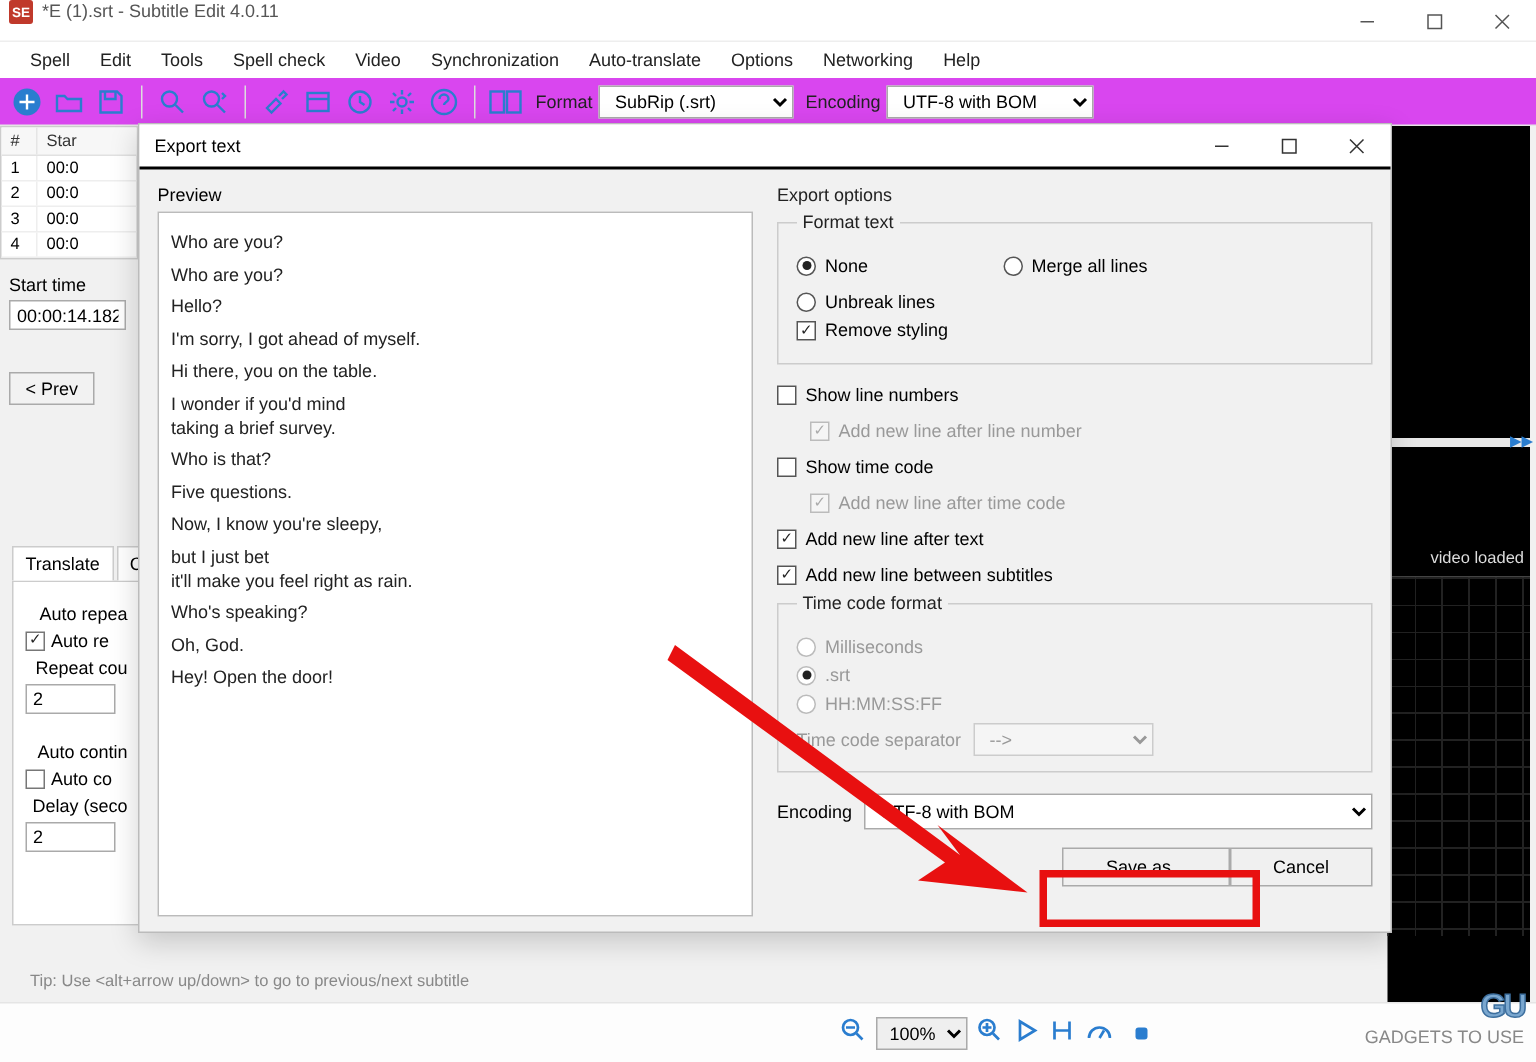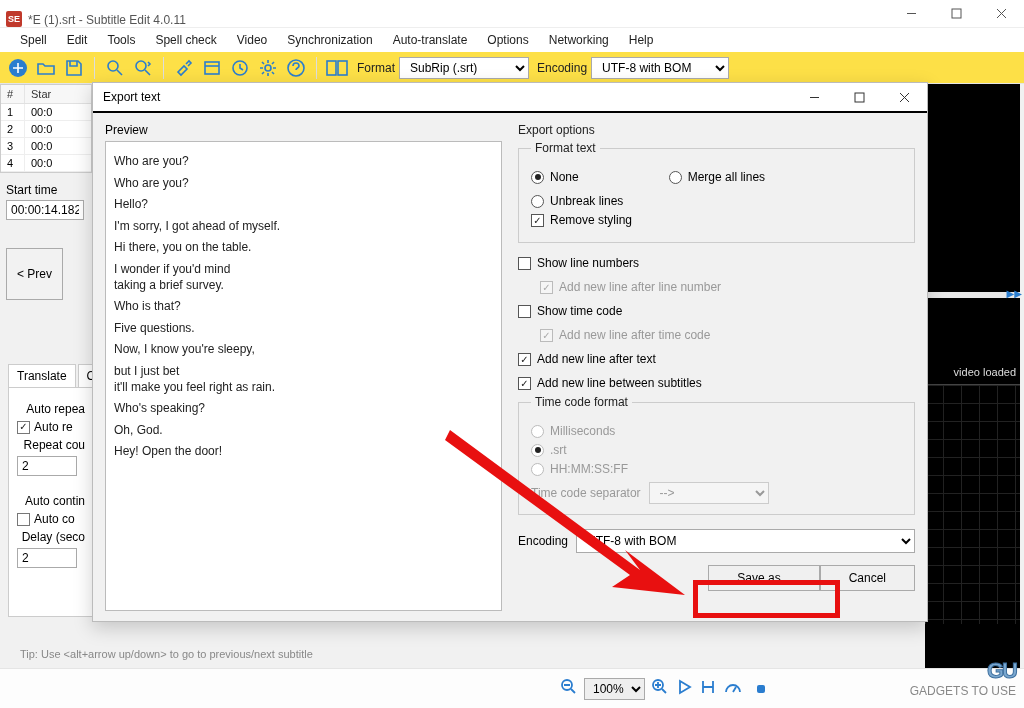--- a/index.html
+++ b/index.html
@@ -1,28 +1,28 @@
 <!DOCTYPE html>
 <html><head>
 <meta charset="utf-8">
 <style>
 * { box-sizing: border-box; margin: 0; padding: 0; font-family: "Segoe UI", Tahoma, sans-serif; font-size: 12px; }
 body { background: #fff; width: 1024px; height: 708px; overflow: hidden; position: relative; }
 
-.titlebar { height: 28px; background: #fff; display: flex; align-items: flex-end; padding-left: 6px; border-bottom: 1px solid #eee; }
+.titlebar { height: 28px; background: #fff; display: flex; align-items: flex-start; padding-left: 6px; border-bottom: 1px solid #eee; }
 .titlebar .app-icon { width: 16px; height: 16px; background: #c0392b; color: #fff; font-size: 9px; display: flex; align-items: center; justify-content: center; margin-right: 6px; font-weight: bold; border-radius: 2px; }
 .titlebar .title { color: #555; }
 .titlebar .winbtns { margin-left: auto; display: flex; }
 .titlebar .winbtn { width: 45px; height: 28px; display: flex; align-items: center; justify-content: center; color: #555; }
 .titlebar .winbtn svg { stroke: #555; }
 
 .menubar { height: 24px; display: flex; align-items: center; padding-left: 10px; gap: 0; background: #fff; }
 .menubar .mitem { padding: 4px 10px; color: #222; }
 
-.toolbar { height: 32px; display: flex; align-items: center; padding-left: 6px; gap: 4px; background: #fde047; border-bottom: 1px solid #e5e5e5; }
+.toolbar { height: 32px; display: flex; align-items: center; padding-left: 6px; gap: 4px; background: #d946ef; border-bottom: 1px solid #e5e5e5; }
 .toolbar .ticon { width: 24px; height: 24px; display: flex; align-items: center; justify-content: center; }
 .toolbar .ticon svg { stroke: #2a7dcf; fill: none; stroke-width: 1.6; }
 .toolbar .addicon svg circle { fill: #2a7dcf; stroke: none; }
 .toolbar .addicon svg path { stroke: #fff; }
 .toolbar .sep { width: 1px; height: 22px; background: #ddd; margin: 0 4px; }
 .toolbar label { color: #222; margin-left: 4px; }
 .toolbar select { height: 22px; border: 1px solid #aaa; background: #fff; padding: 0 20px 0 6px; min-width: 130px; }
 
 .mainarea { position: relative; height: calc(100% - 28px - 24px - 32px - 40px); background: #f1f1f1; }
 
@@ -32,21 +32,21 @@
 .grid .gh div { padding: 3px 6px; font-size: 11px; color: #333; }
 .grid .gh .c1 { width: 24px; border-right: 1px solid #e5e5e5; }
 .grid .gr { display: flex; border-bottom: 1px solid #eee; }
 .grid .gr div { padding: 2px 6px; font-size: 11px; }
 .grid .gr .c1 { width: 24px; border-right: 1px solid #eee; }
 
 .start-time-box { padding: 10px 6px 0; }
 .start-time-box label { display: block; margin-bottom: 3px; }
 .start-time-box input { width: 78px; border: 1px solid #aaa; padding: 2px 4px; background: #fff; }
 
-.prevbtn { margin: 28px 6px 0; padding: 18px 10px; border: 1px solid #aaa; background: #f2f2f2; }
+.prevbtn { margin: 28px 6px 0; padding: 3px 10px; border: 1px solid #aaa; background: #f2f2f2; }
 
 .tabs-area { position: absolute; left: 8px; top: 280px; width: 86px; }
 .tab-strip { display: flex; gap: 2px; }
 .tab { padding: 4px 8px; background: #fff; border: 1px solid #ccc; border-bottom: none; }
 .tabbody { background: #fff; border: 1px solid #ccc; padding: 10px 8px; height: 230px; }
 .tabbody label { display: block; margin: 4px 0; text-align: right; }
 .tabbody input[type=text] { width: 60px; border: 1px solid #aaa; padding: 2px 4px; }
 .chk { display: flex; align-items: center; gap: 4px; margin: 4px 0; }
 .chk .box { width: 13px; height: 13px; border: 1px solid #777; background: #fff; display: flex; align-items: center; justify-content: center; }
 .chk .box.checked::after { content: "✓"; font-size: 10px; line-height: 1; color: #222; }

